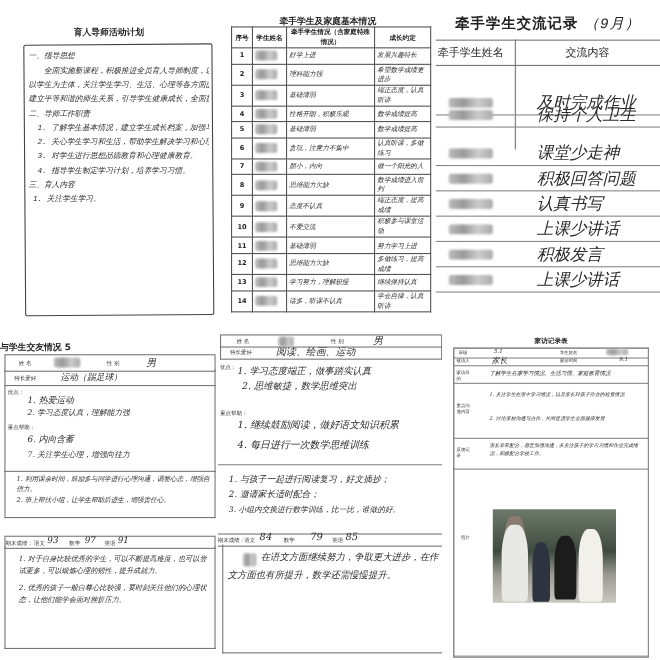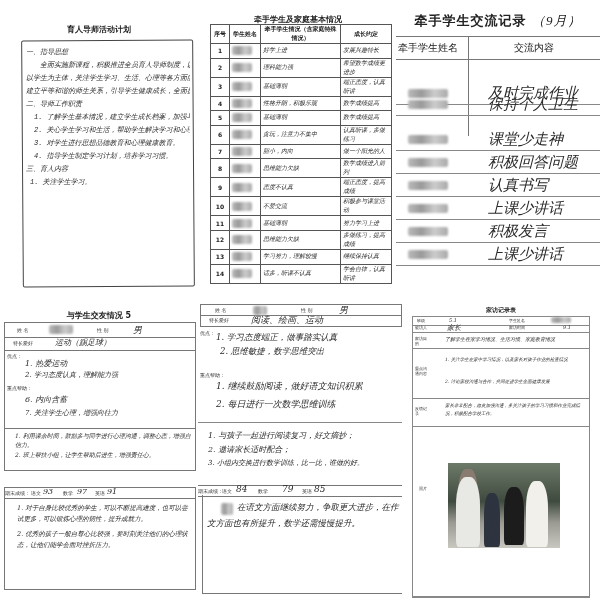--- a/index.html
+++ b/index.html
@@ -17,29 +17,29 @@
   #p2{left:200px;top:0;width:196px;height:288px;}
   #p2 .title{position:absolute;top:14px;left:0;width:196px;text-align:center;font-weight:bold;font-size:8px;}
   #p2 table{position:absolute;left:10px;top:24px;width:182px;border-collapse:collapse;font-size:6px;}
   #p2 td,#p2 th{border:1px solid #555;height:13.6px;padding:0 2px;}
   #p2 th{font-weight:bold;font-size:6px;height:14px;}
   #p2 .num{width:14px;text-align:center;font-weight:bold;}
   #p2 .nm{width:26px;}
   
   #p3{left:396px;top:0;width:204px;height:288px;}
   #p3 .title{position:absolute;top:12px;left:0;width:204px;text-align:center;font-weight:bold;font-size:13px;letter-spacing:1px;}
-  #p3 .title .m{font-family:Liberation Serif, serif;font-style:italic;font-weight:normal;}
+  #p3 .title .m{font-family:Liberation Mono, monospace;font-style:italic;font-weight:normal;}
   #p3 .hdr{position:absolute;top:36px;left:0;width:204px;height:22px;border-top:1px solid #777;border-bottom:1px solid #777;font-size:10px;}
   #p3 .vl{position:absolute;left:72px;top:36px;width:1px;height:100px;background:#777;}
   #p3 .row{position:absolute;left:0;width:204px;height:22px;border-bottom:1px solid #888;}
   #p3 .row .n{position:absolute;left:12px;top:7px;width:40px;}
   #p3 .row .c{position:absolute;left:92px;top:2px;font-size:15px;white-space:nowrap;}
   
   #p4{left:0;top:298px;width:198px;height:302px;}
-  #p4 .title{position:absolute;top:12px;left:0;width:198px;text-align:center;font-weight:bold;font-size:8px;}
+  #p4 .title{position:absolute;top:12px;left:0;width:198px;font-weight:bold;font-size:8px;}
   .lbl{font-size:5px;color:#333;}
   .cell{position:absolute;border:1px solid #777;}
   
   #p5{left:198px;top:298px;width:204px;height:302px;}
   
   #p6{left:402px;top:298px;width:198px;height:302px;}
   #p6 .title{position:absolute;top:8px;left:0;width:198px;text-align:center;font-weight:bold;font-size:6px;}
   .photo{position:absolute;background:linear-gradient(180deg,#6d7a6a 0%,#3f4a3e 45%,#9a9a92 70%,#c8c8c0 100%);}
   .person{position:absolute;border-radius:40% 40% 10% 10%;}
 </style>
@@ -254,21 +254,21 @@
   </div>
   <div class="cell" style="left:2px;top:16px;width:200px;height:12px;border-top:none">
     <span class="lbl" style="position:absolute;left:8px;top:3px">特长爱好</span>
     <span class="hw" style="position:absolute;left:50px;top:0;font-size:9px">阅读、绘画、运动</span>
   </div>
   <div class="lbl" style="position:absolute;left:2px;top:32px">优点：</div>
   <div class="hw" style="position:absolute;left:18px;top:34px;font-size:8.5px;white-space:nowrap">1. 学习态度端正，做事踏实认真</div>
   <div class="hw" style="position:absolute;left:22px;top:48px;font-size:8.5px;white-space:nowrap">2. 思维敏捷，数学思维突出</div>
   <div class="lbl" style="position:absolute;left:2px;top:74px">重点帮助：</div>
   <div class="hw" style="position:absolute;left:18px;top:82px;font-size:9px;white-space:nowrap">1. 继续鼓励阅读，做好语文知识积累</div>
-  <div class="hw" style="position:absolute;left:18px;top:100px;font-size:9px;white-space:nowrap">2. 每日进行一次数学思维训练</div>
+  <div class="hw" style="position:absolute;left:18px;top:100px;font-size:9px;white-space:nowrap">4. 每日进行一次数学思维训练</div>
   <div style="position:absolute;left:0;top:124px;width:204px;height:1px;background:#888"></div>
   <div class="hw" style="position:absolute;left:10px;top:132px;font-size:8px;white-space:nowrap">1. 与孩子一起进行阅读复习，好文摘抄；</div>
   <div class="hw" style="position:absolute;left:10px;top:146px;font-size:8px;white-space:nowrap">2. 邀请家长适时配合；</div>
   <div class="hw" style="position:absolute;left:10px;top:160px;font-size:7px;white-space:nowrap">3. 小组内交换进行数学训练，比一比，谁做的好。</div>
   <div class="cell" style="left:0;top:187px;width:204px;height:10px;border-left:none;border-right:none">
     <span class="lbl" style="position:absolute;left:0;top:2px">期末成绩：</span>
     <span class="lbl" style="position:absolute;left:24px;top:2px">语文</span>
     <span class="hw" style="position:absolute;left:38px;top:-2px;font-size:9px">84</span>
     <span class="lbl" style="position:absolute;left:60px;top:2px">数学</span>
     <span class="hw" style="position:absolute;left:84px;top:-2px;font-size:9px">79</span>

